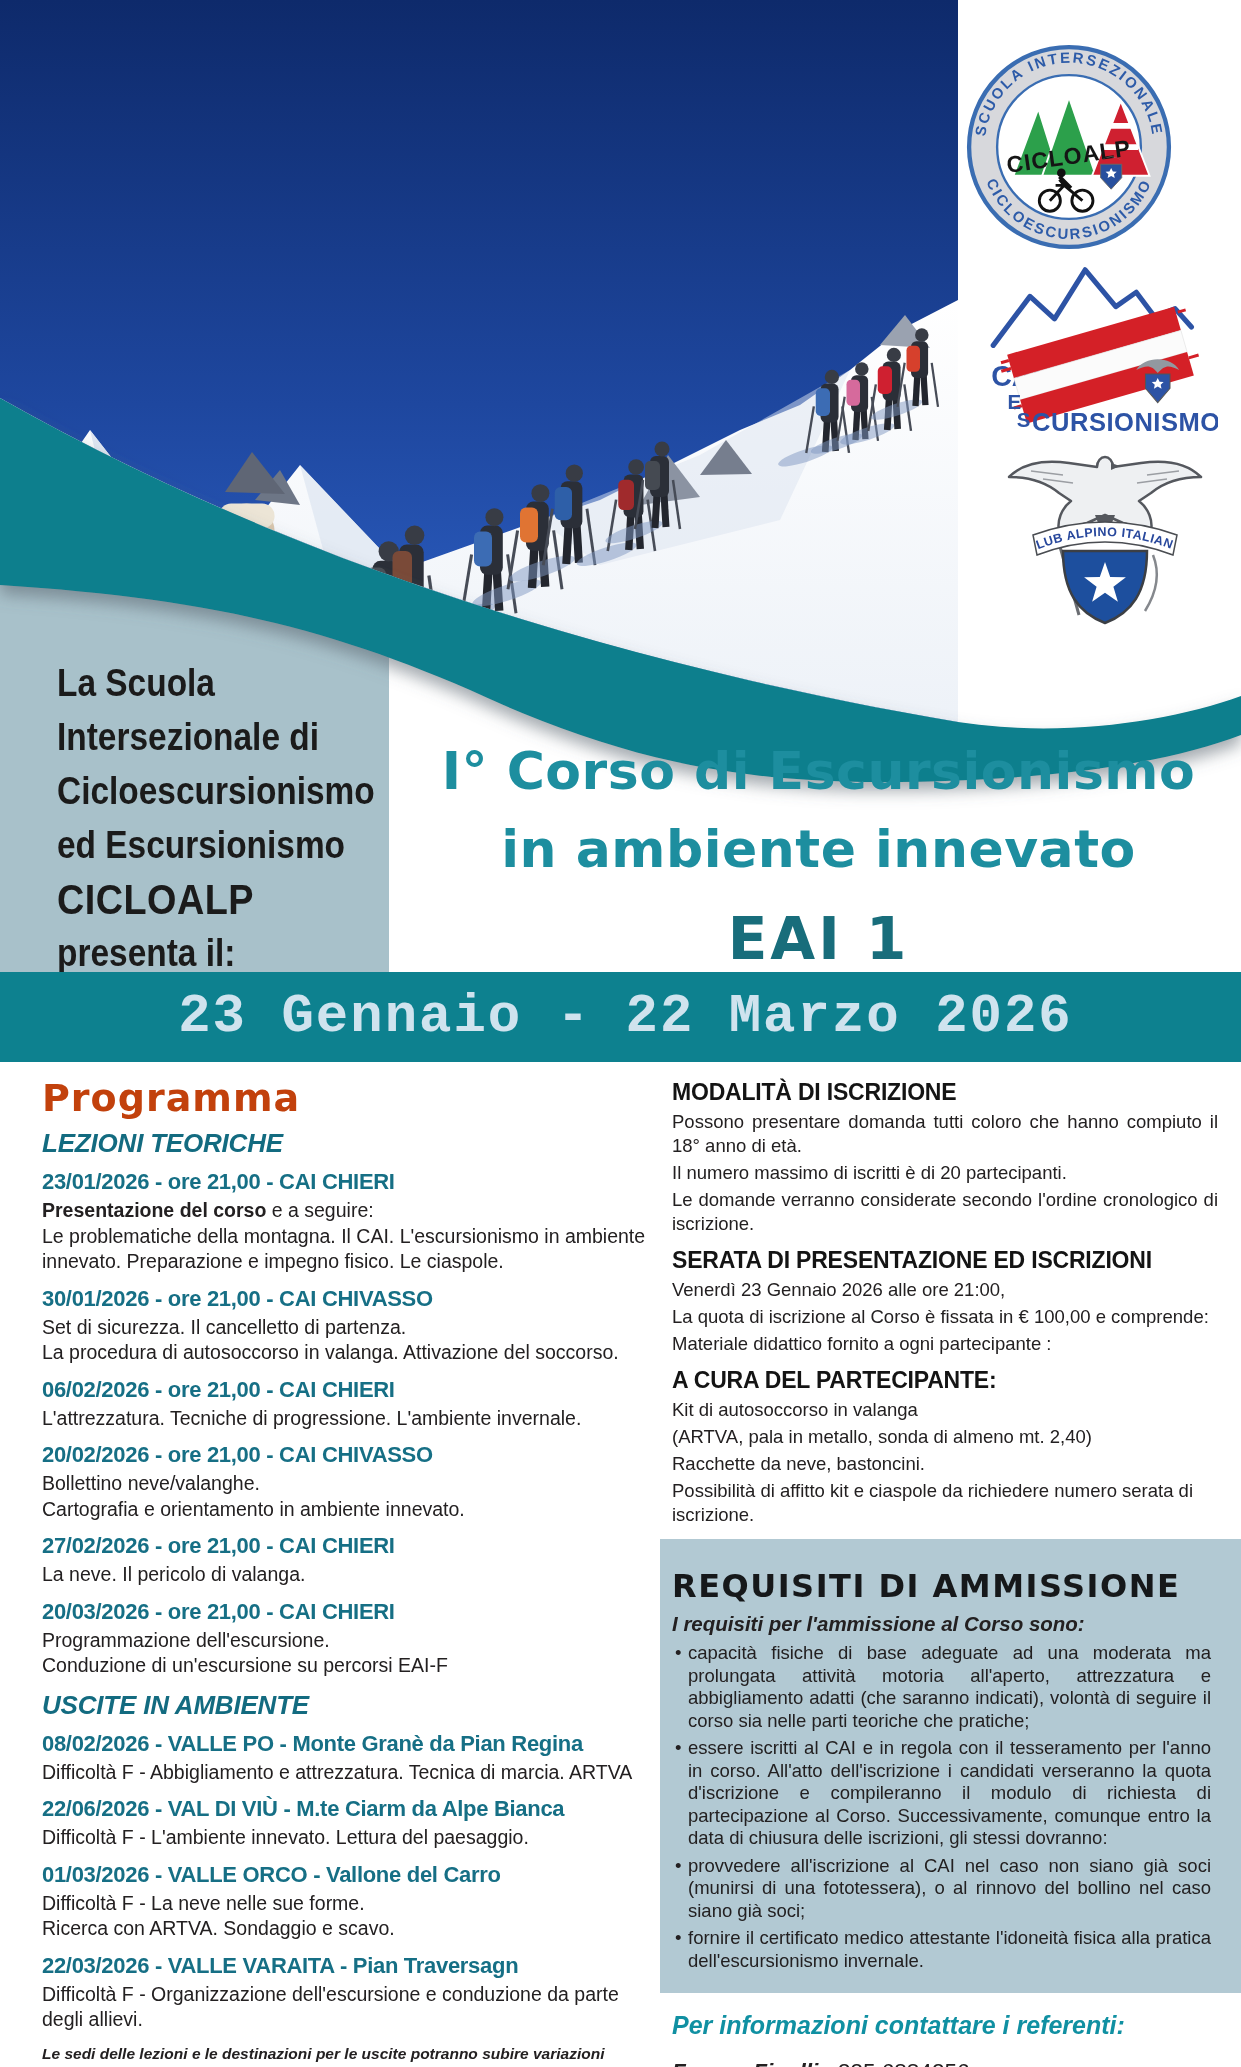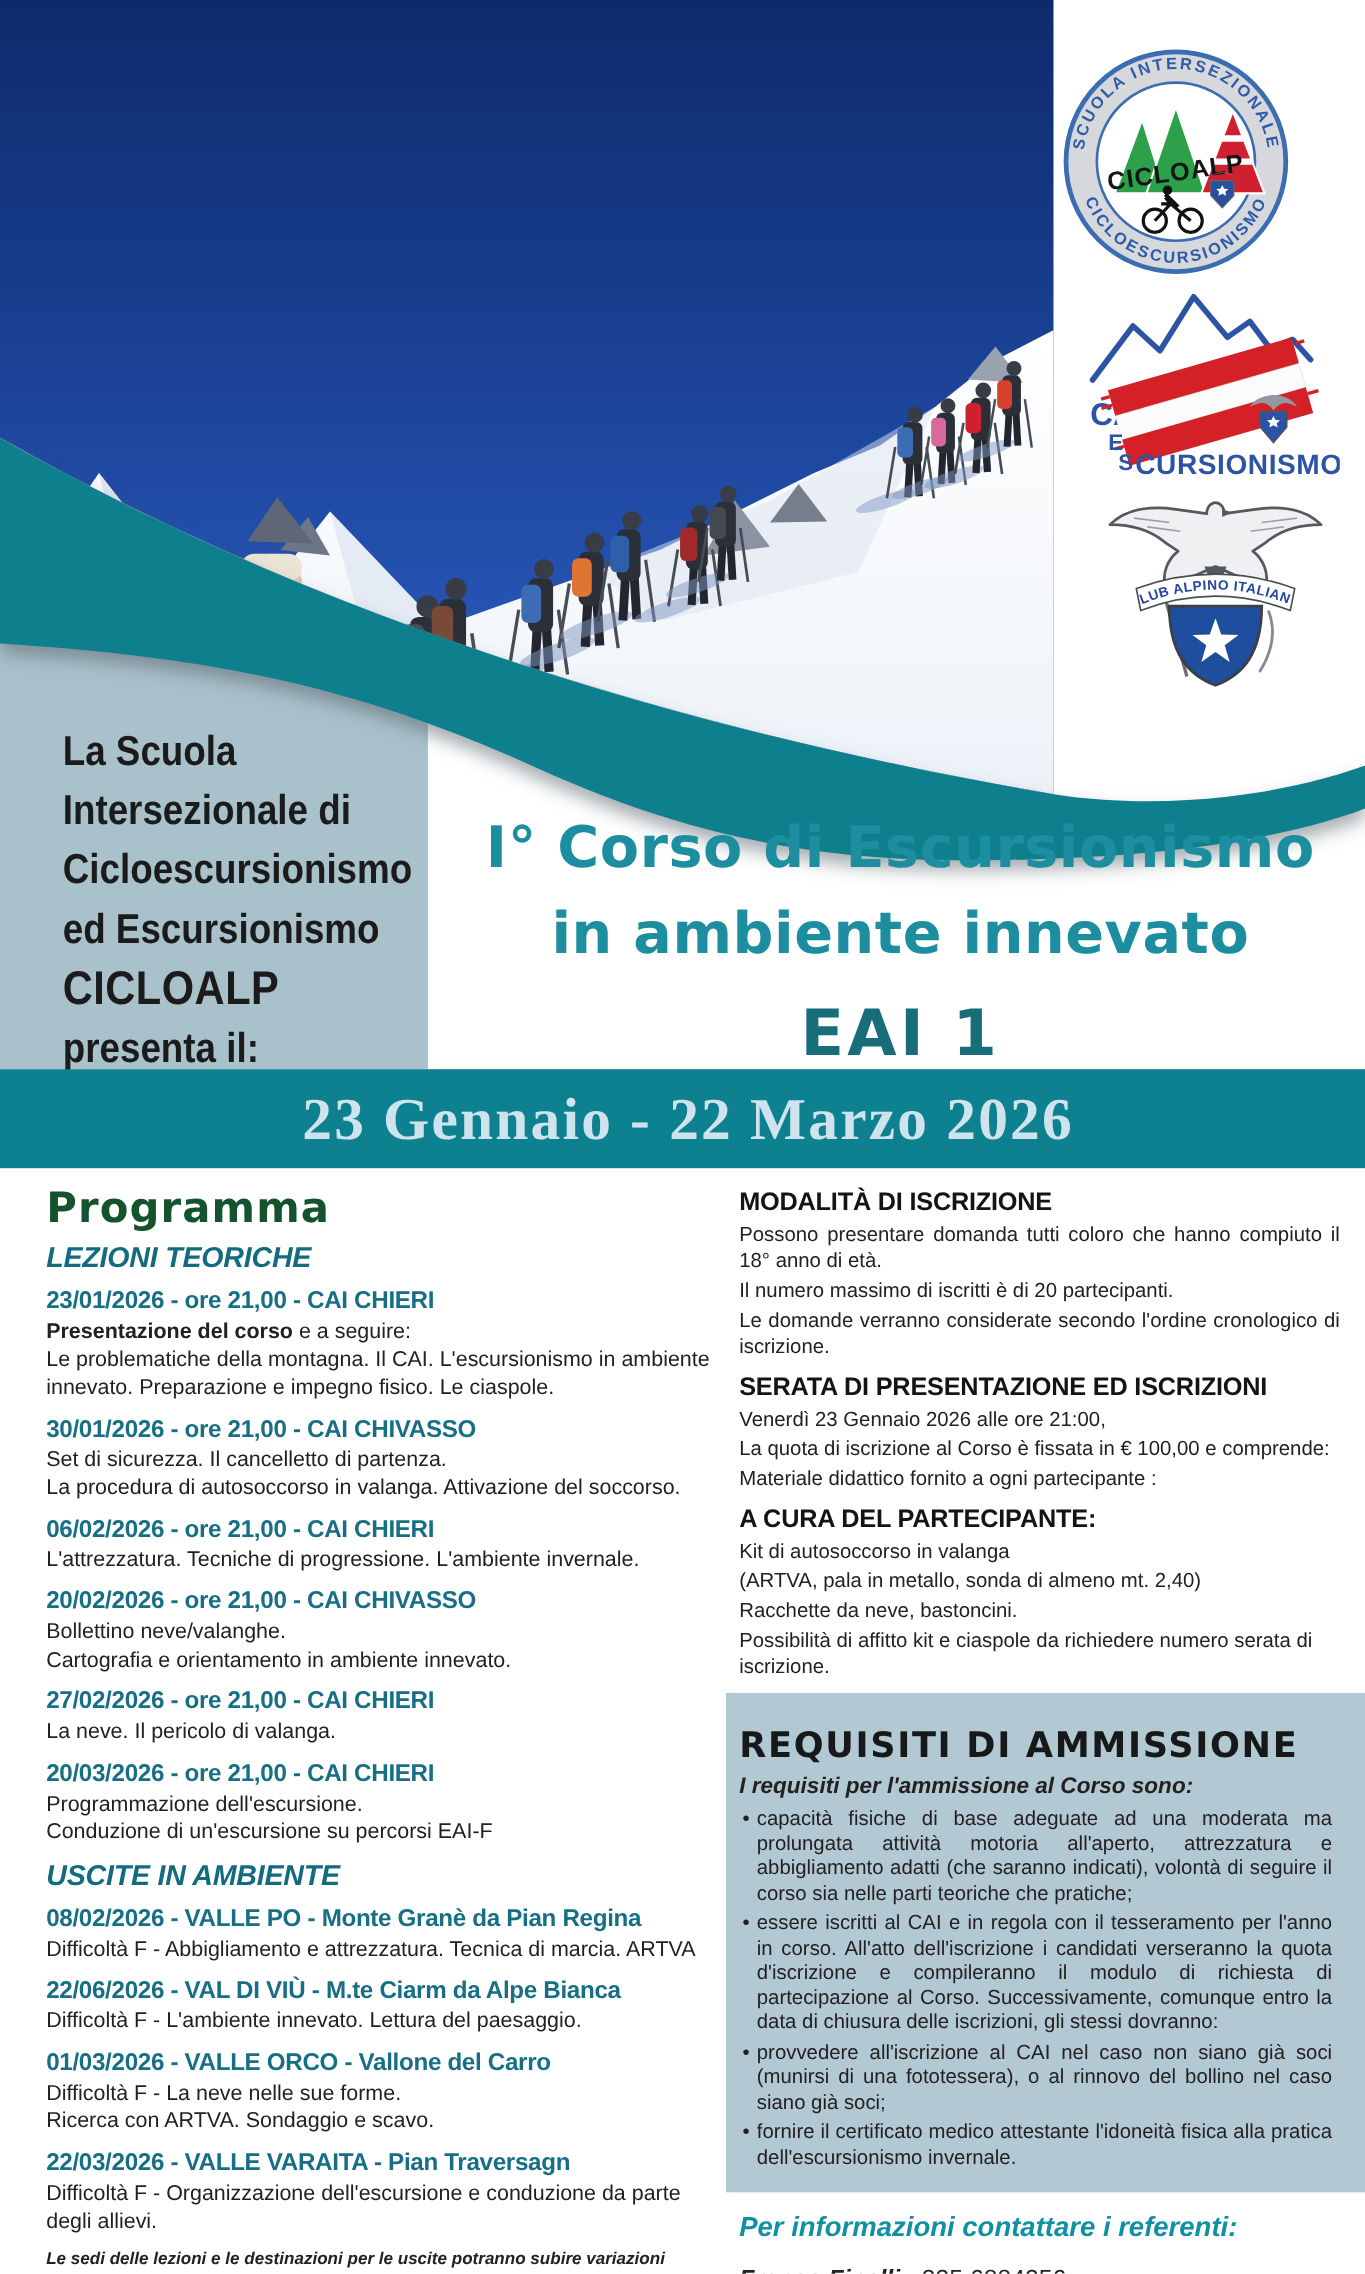--- a/index.html
+++ b/index.html
@@ -15,26 +15,26 @@
   #presenter .p5{font-size:43px;letter-spacing:.5px;}
 
   #title{left:396px;top:738px;width:845px;text-align:center;z-index:5;
          font-family:"DejaVu Sans",sans-serif;font-weight:bold;color:#1d8e9f;}
   #title .t1{font-size:52px;line-height:66px;margin-bottom:14px;letter-spacing:.5px;white-space:nowrap;}
   #title .t2{font-size:52px;line-height:62px;margin-bottom:28px;letter-spacing:.5px;white-space:nowrap;}
   #title .t3{font-size:58px;line-height:62px;color:#186d7b;letter-spacing:3px;}
 
   #dateband{left:0;top:972px;width:1241px;height:90px;background:#0d818f;z-index:6;
             text-align:center;}
-  #dateband .dtext{font-family:Liberation Serif, serif;font-weight:bold;font-size:54px;
+  #dateband .dtext{font-family:Liberation Mono, monospace;font-weight:bold;font-size:54px;
             line-height:90px;color:#cfe3ee;letter-spacing:2px;padding-left:10px;}
 
   
   #col-left{left:42px;top:1076px;width:585px;}
-  .h-prog{font-family:"DejaVu Sans",sans-serif;font-weight:bold;font-size:38px;color:#14532d;
+  .h-prog{font-family:"DejaVu Sans",sans-serif;font-weight:bold;font-size:38px;color:#c2410c;
           margin:0 0 8px 0;letter-spacing:1px;}
   .h-sec{font-size:26px;font-weight:bold;font-style:italic;color:#136b80;margin:4px 0 10px 0;
          letter-spacing:-.2px;}
   .h-sec.second{margin-top:6px;}
   .entry{margin-bottom:11px;}
   .edate{font-size:22px;font-weight:bold;color:#166f85;margin-bottom:3px;white-space:nowrap;letter-spacing:-.3px;}
   .eline{font-size:19.5px;line-height:25.5px;white-space:nowrap;}
   .lead{font-weight:bold;}
   .footnote{margin-top:10px;font-size:15.5px;font-weight:bold;font-style:italic;line-height:19px;}
   .footnote div{white-space:nowrap;}

